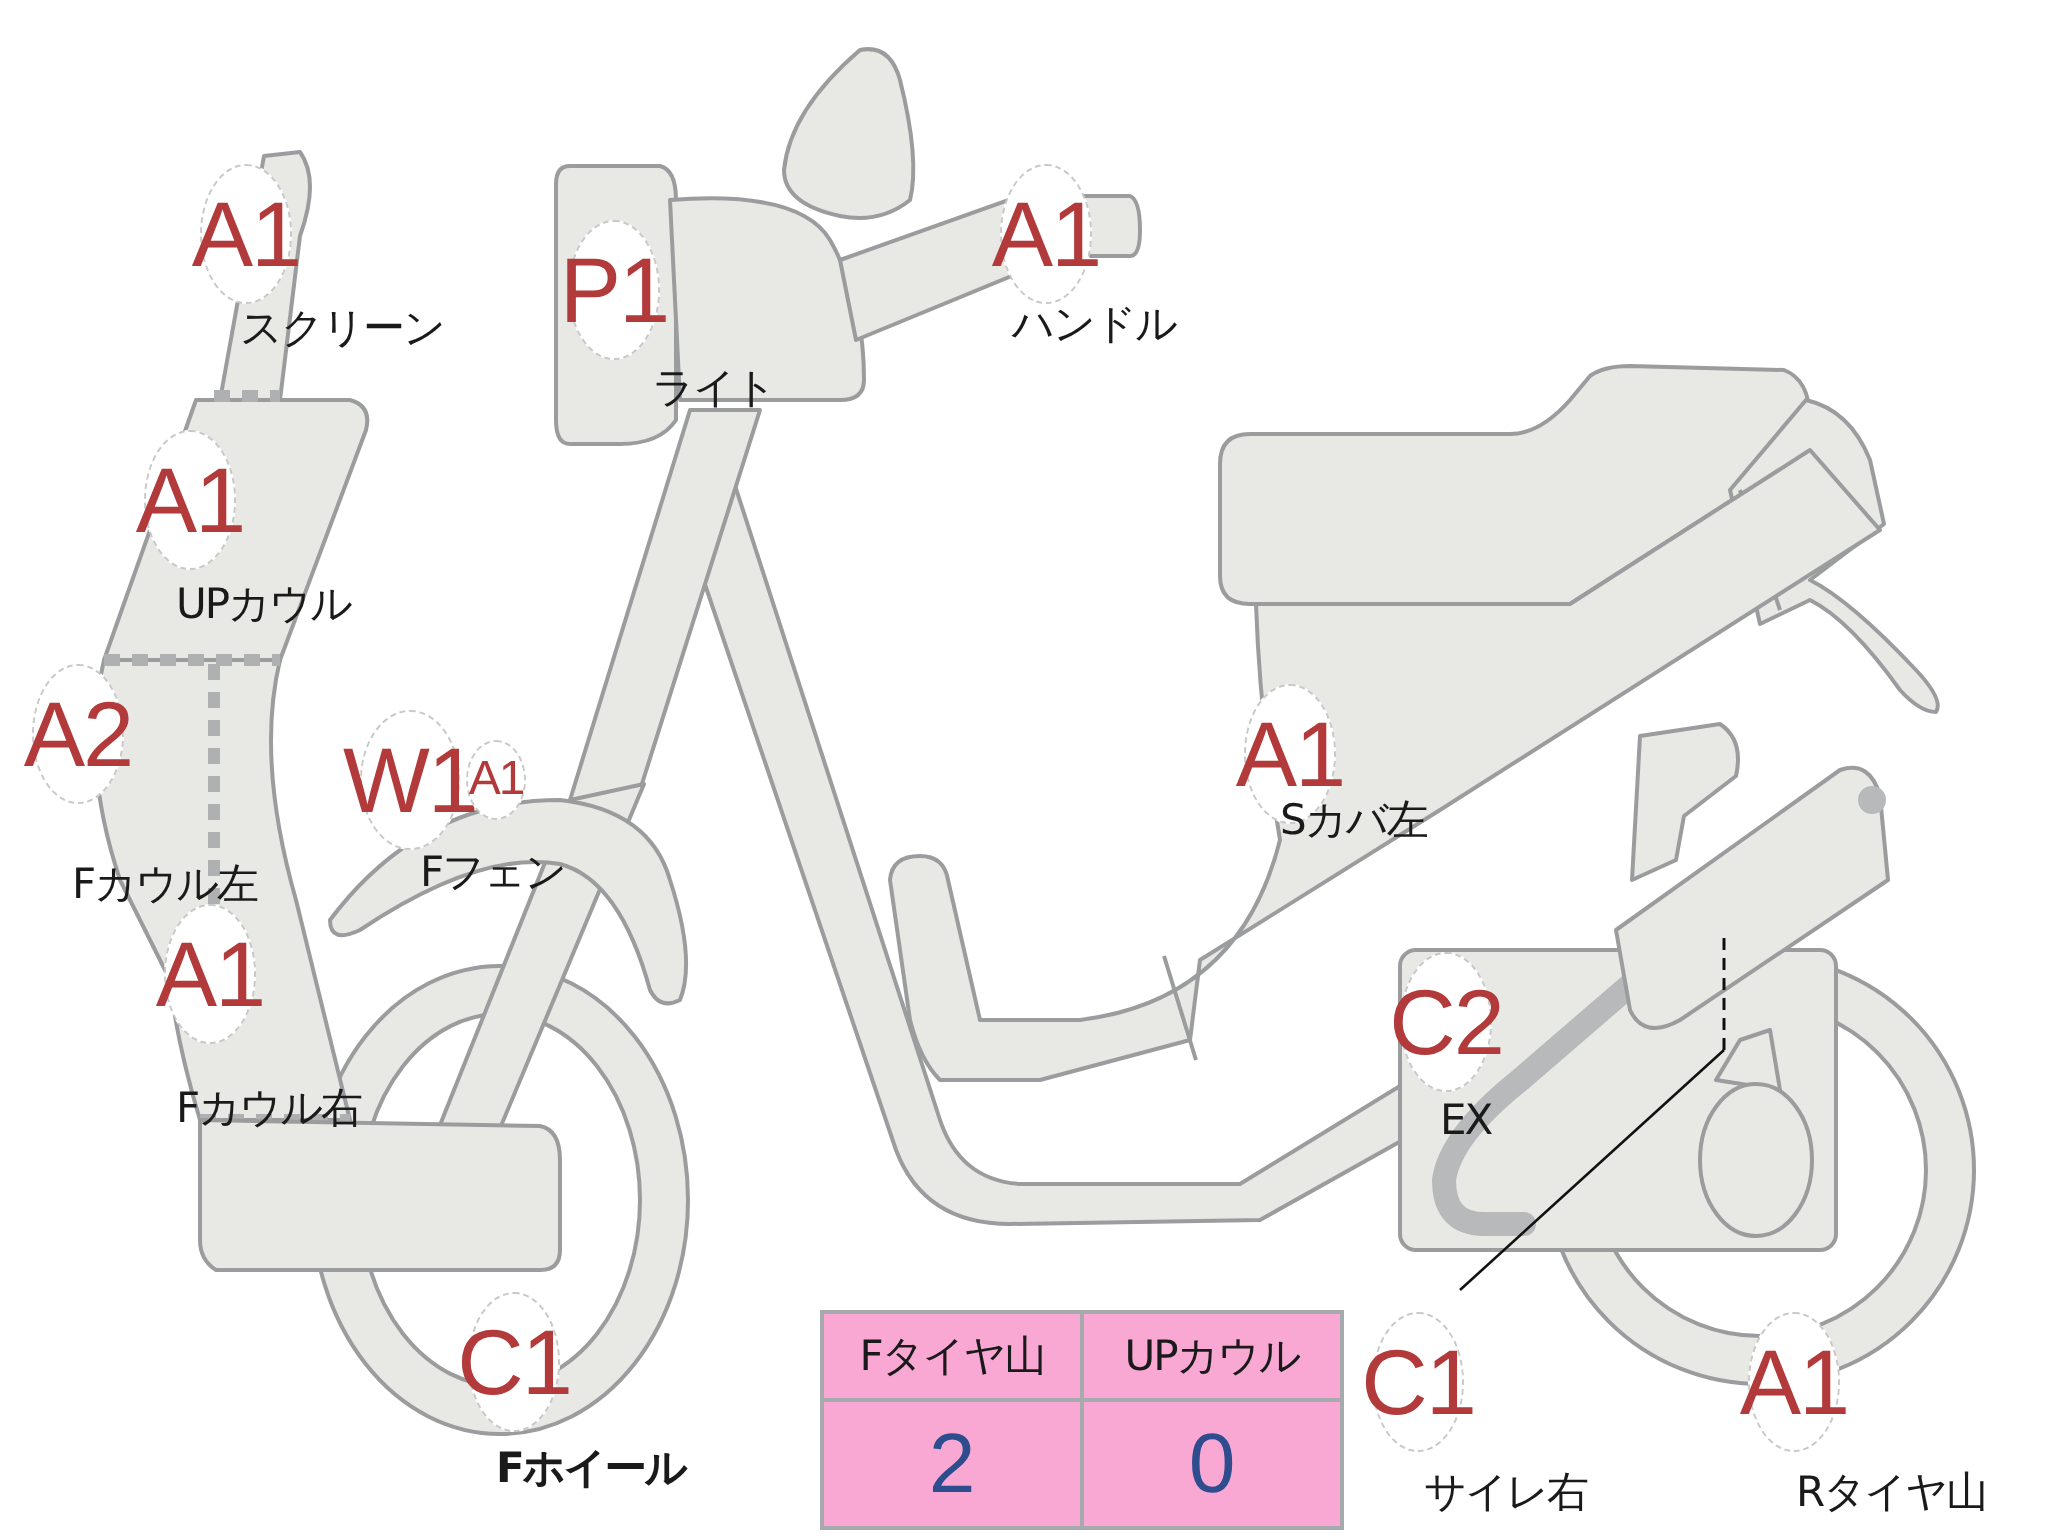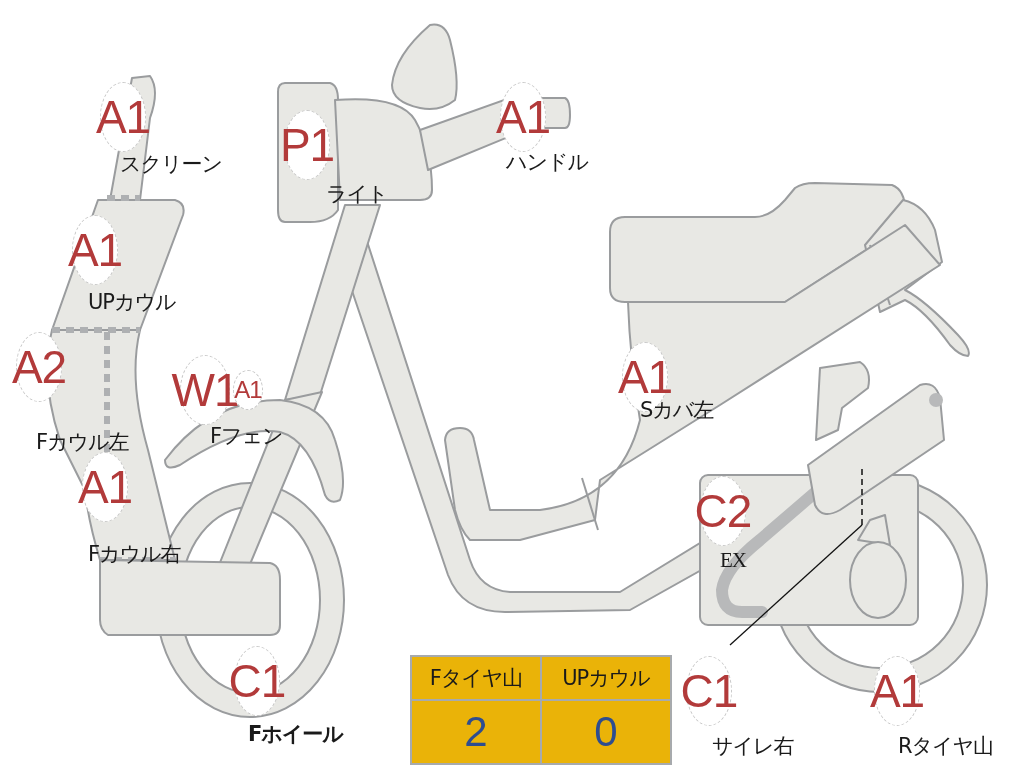--- a/index.html
+++ b/index.html
@@ -17,21 +17,21 @@
            border: 1.5px dashed #c9c9c9; color: #b23a3a;
            font-family: "Liberation Sans", "DejaVu Sans", sans-serif;
            display: flex; align-items: center; justify-content: center;
            letter-spacing: -1px; box-sizing: border-box; }
   .badge.lg { width: 46px; height: 70px; font-size: 46px; }
   .badge.sm { width: 30px; height: 40px; font-size: 24px; }
   .label { position: absolute; color: #1a1a1a; font-size: 21px; white-space: nowrap;
            font-family: "DejaVu Sans", "Liberation Sans", sans-serif; letter-spacing: -1px; }
 
   #tire-table { position: absolute; left: 410px; top: 655px; width: 262px; height: 110px;
-                border-collapse: collapse; background: #eab308; }
+                border-collapse: collapse; background: #f9a8d4; }
   #tire-table td { border: 2px solid #a7aaad; text-align: center; padding: 0; width: 50%; }
   #tire-table .th { height: 42px; font-size: 21px; color: #1a1a1a; letter-spacing: -1px; }
   #tire-table .tv { height: 62px; font-size: 42px; color: #2e4d8f;
                     font-family: "Liberation Sans", sans-serif; }
 </style>
 </head>
 <body>
 
 <svg id="diagram" viewBox="0 0 1024 768" xmlns="http://www.w3.org/2000/svg">
 
@@ -108,21 +108,21 @@
 <div class="label" style="left:506px; top:148px;">ハンドル</div>
 
 <div class="badge lg" style="left:180px; top:355px; width:50px;">W1</div>
 <div class="badge sm" style="left:233px; top:370px;">A1</div>
 <div class="label" style="left:210px; top:422px;text-align:right;">Fフェン</div>
 
 <div class="badge lg" style="left:622px; top:342px;">A1</div>
 <div class="label" style="left:640px; top:396px;">Sカバ左</div>
 
 <div class="badge lg" style="left:700px; top:476px;">C2</div>
-<div class="label" style="left:720px; top:548px;font-family:Liberation Serif, serif;">EX</div>
+<div class="label" style="left:720px; top:548px;">EX</div>
 
 <div class="badge lg" style="left:234px; top:646px;">C1</div>
 <div class="label" style="left:248px; top:720px;font-weight:bold;">Fホイール</div>
 
 <div class="badge lg" style="left:686px; top:656px;">C1</div>
 <div class="label" style="left:712px; top:732px;">サイレ右</div>
 
 <div class="badge lg" style="left:874px; top:656px;">A1</div>
 <div class="label" style="left:898px; top:732px;">Rタイヤ山</div>
 

